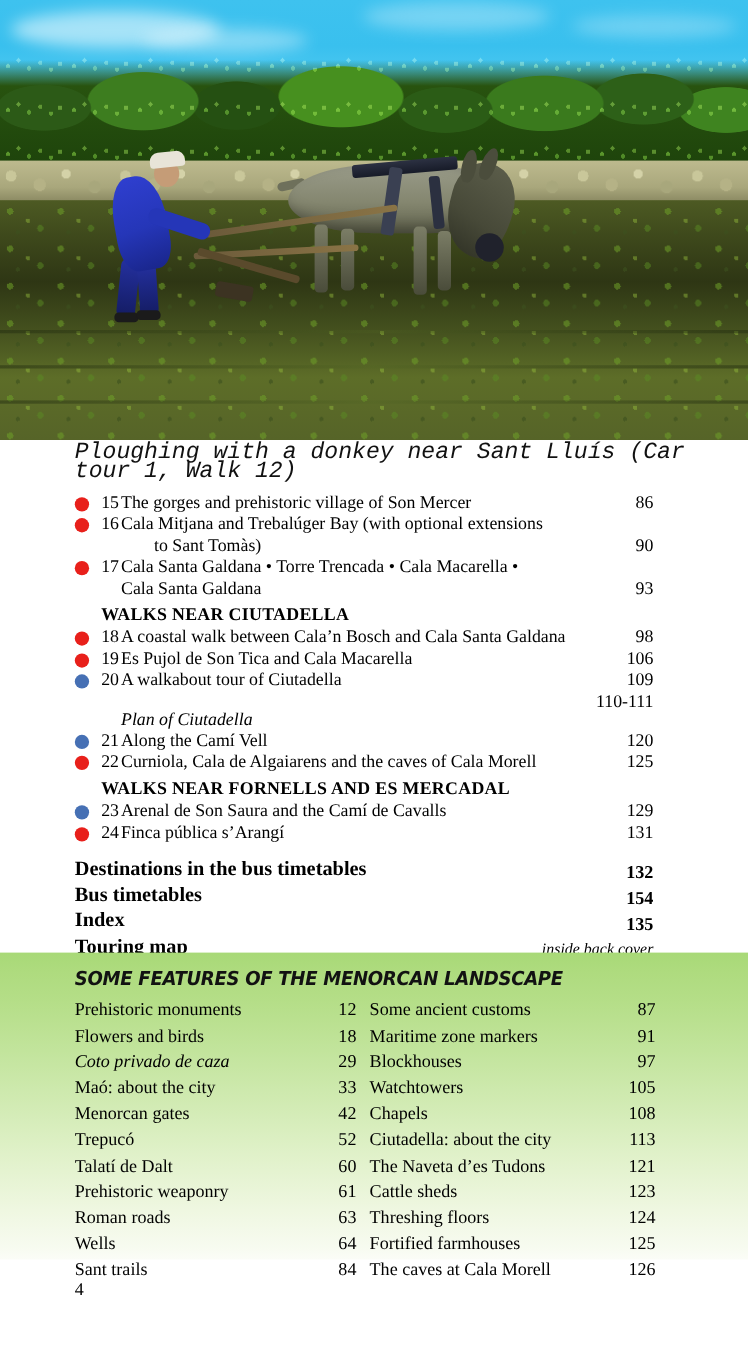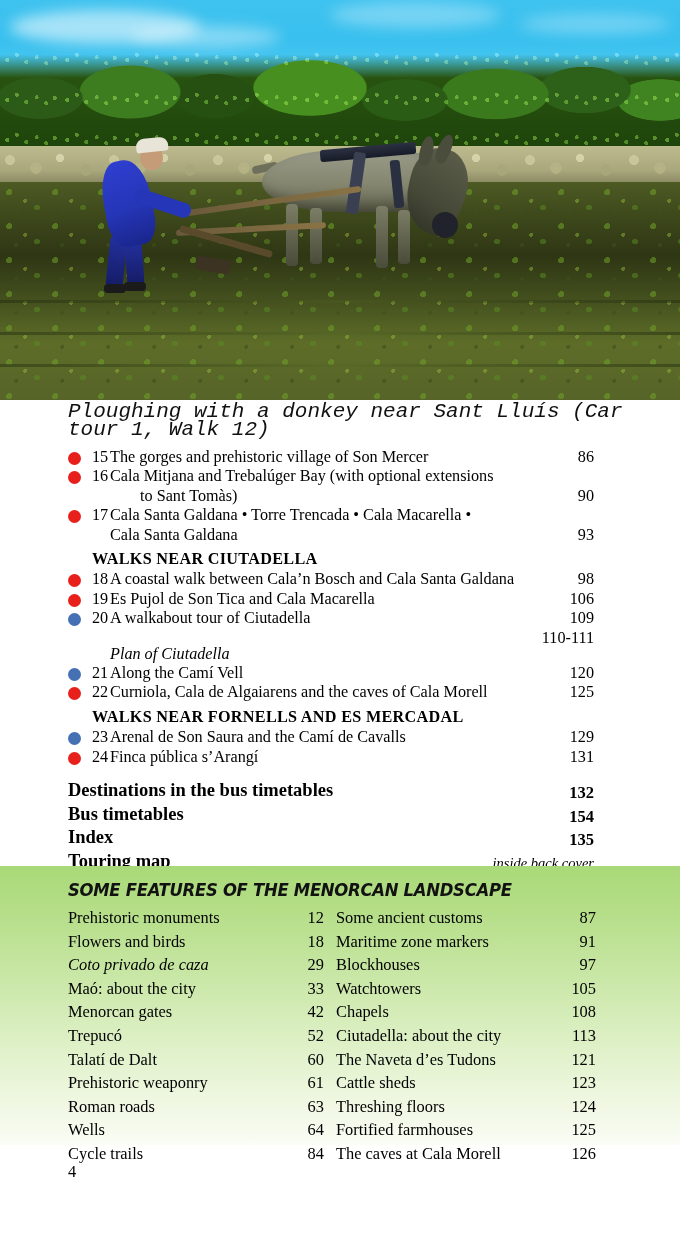--- a/index.html
+++ b/index.html
@@ -520,21 +520,21 @@
         <span class="f-r-label">Threshing floors</span>
         <span class="f-r-page">124</span>
       </div>
       <div class="frow">
         <span class="f-l-label">Wells</span>
         <span class="f-l-page">64</span>
         <span class="f-r-label">Fortified farmhouses</span>
         <span class="f-r-page">125</span>
       </div>
       <div class="frow">
-        <span class="f-l-label">Cycle trails</span>
+        <span class="f-l-label">Sant trails</span>
         <span class="f-l-page">84</span>
         <span class="f-r-label">The caves at Cala Morell</span>
         <span class="f-r-page">126</span>
       </div>
     </div>
 </div>
 
 <div class="folio">4</div>
 
 </body></html>

